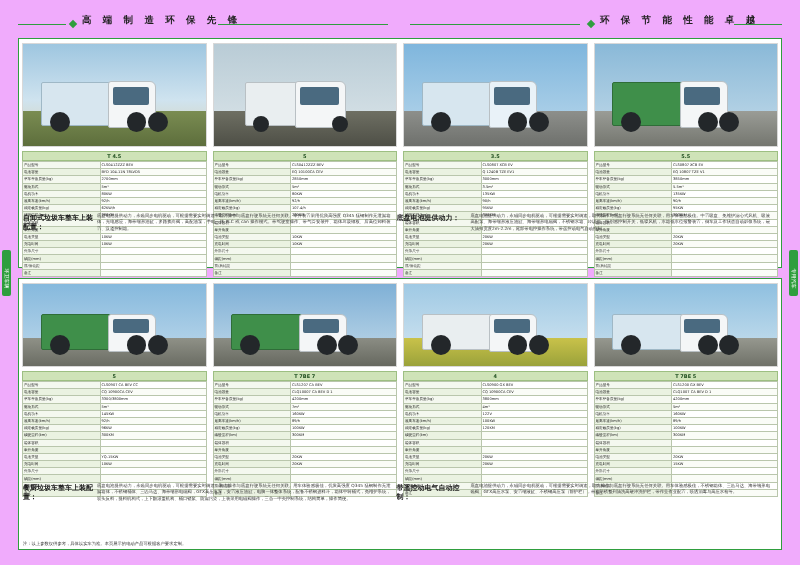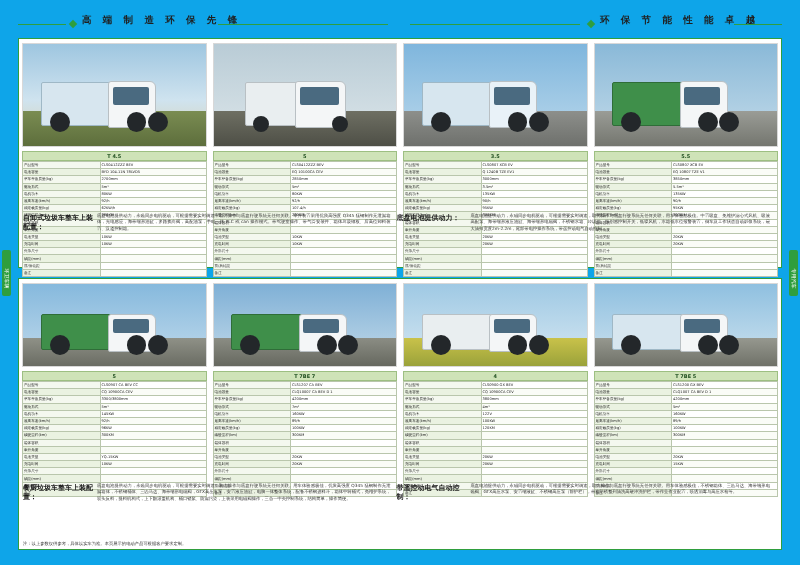--- a/index.html
+++ b/index.html
@@ -5,21 +5,21 @@
   html,body{margin:0;padding:0;}
   body{
     width:800px;height:565px;
     background:#ffffff;
     font-family:"DejaVu Sans","Liberation Sans",sans-serif;
     overflow:hidden;
     position:relative;
   }
   .page{
     position:absolute;inset:0;
-    background:#0ea5e9;
+    background:#f0abfc;
   }
   
   .side-tab{
     position:absolute;
     width:9px;height:46px;
     background:#2f9e3e;
     border-radius:2px;
   }
   .side-tab span{
     display:block;

